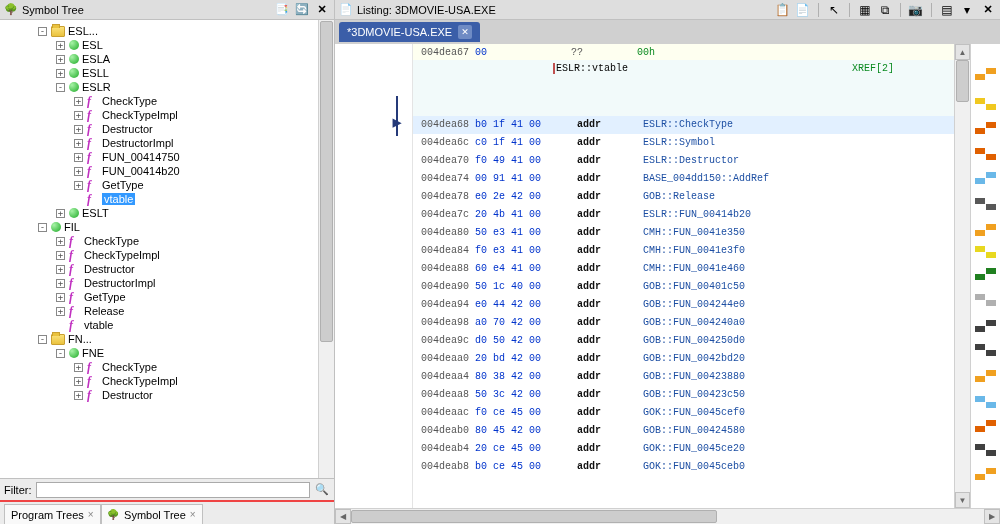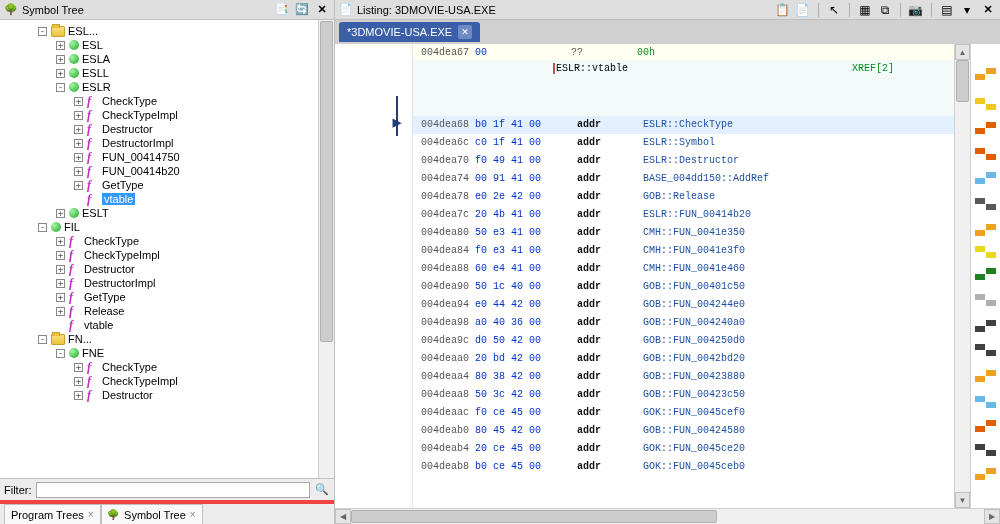--- a/index.html
+++ b/index.html
@@ -19,21 +19,21 @@
   .noexp{width:9px;height:9px;display:inline-block;margin-right:4px;}
   .folder{width:14px;height:11px;background:linear-gradient(#fbe27a,#eac23e);border:1px solid #caa030;border-radius:1px;display:inline-block;margin-right:3px;position:relative;}
   .folder::before{content:"";position:absolute;top:-3px;left:0;width:6px;height:3px;background:#eac23e;border:1px solid #caa030;border-bottom:none;}
   .cball{width:10px;height:10px;border-radius:50%;background:radial-gradient(circle at 30% 30%,#a7f3a7,#1faa27);display:inline-block;margin-right:3px;}
   .fglyph{width:12px;font-family:"Times New Roman",serif;font-style:italic;font-weight:bold;color:#c02fc0;display:inline-block;margin-right:3px;font-size:12px;}
   .ind{display:inline-block;}
   .scrollbar-v{position:absolute;right:0;top:0;width:16px;bottom:0;background:#f0f0f0;border-left:1px solid #d0d0d0;}
   .scrollbar-v .thumb{position:absolute;left:1px;right:1px;top:1px;height:70%;background:#cdcdcd;border:1px solid #b0b0b0;border-radius:2px;}
   .filter-row{background:#ececec;height:22px;display:flex;align-items:center;padding:2px 4px;gap:4px;border-top:1px solid #c0c0c0;}
   .filter-row input{flex:1;height:16px;font-size:11px;border:1px solid #aaa;padding:0 2px;background:#fff;}
-  .bottom-tabs{background:#ececec;height:24px;display:flex;align-items:flex-end;padding:0 4px;gap:0;border-top:4px solid #ef4444;}
+  .bottom-tabs{background:#ececec;height:24px;display:flex;align-items:flex-end;padding:0 4px;gap:0;border-top:2px solid #ef4444;}
   .btab{display:flex;align-items:center;gap:4px;background:#f9f9f9;border:1px solid #c0c0c0;border-bottom:none;padding:2px 6px;height:20px;font-size:11px;cursor:pointer;}
   .btab .tbx{color:#888;font-size:10px;}
   
   .listing-body{flex:1;display:flex;flex-direction:column;overflow:hidden;background:#fff;}
   .tab-strip{background:#d0d0d0;height:24px;display:flex;align-items:flex-start;padding:2px 4px 0 4px;}
   .code-tab{background:#3b5ea8;color:#fff;padding:2px 8px;display:flex;align-items:center;gap:6px;height:20px;border-top-left-radius:3px;border-top-right-radius:3px;font-size:11px;}
   .code-tab .close{background:#6f8bc4;color:#fff;width:14px;height:14px;display:flex;align-items:center;justify-content:center;font-size:9px;border-radius:2px;cursor:pointer;}
   .listing-area{flex:1;display:flex;overflow:hidden;position:relative;}
   .ruler{width:78px;background:#fff;border-right:1px solid #e4e4e4;position:relative;}
   .ruler-caret{position:absolute;top:72px;left:56px;width:12px;height:12px;display:flex;align-items:center;justify-content:center;color:#253a79;font-size:11px;font-weight:bold;}
@@ -307,21 +307,21 @@
             <div class="row"><span class="addr">004dea6c</span> <span class="bytes">c0 1f 41 00   </span>   <span class="kw">addr      </span> <span class="sym">ESLR::Symbol</span></div>
             <div class="row"><span class="addr">004dea70</span> <span class="bytes">f0 49 41 00   </span>   <span class="kw">addr      </span> <span class="sym">ESLR::Destructor</span></div>
             <div class="row"><span class="addr">004dea74</span> <span class="bytes">00 91 41 00   </span>   <span class="kw">addr      </span> <span class="sym">BASE_004dd150::AddRef</span></div>
             <div class="row"><span class="addr">004dea78</span> <span class="bytes">e0 2e 42 00   </span>   <span class="kw">addr      </span> <span class="sym">GOB::Release</span></div>
             <div class="row"><span class="addr">004dea7c</span> <span class="bytes">20 4b 41 00   </span>   <span class="kw">addr      </span> <span class="sym">ESLR::FUN_00414b20</span></div>
             <div class="row"><span class="addr">004dea80</span> <span class="bytes">50 e3 41 00   </span>   <span class="kw">addr      </span> <span class="sym">CMH::FUN_0041e350</span></div>
             <div class="row"><span class="addr">004dea84</span> <span class="bytes">f0 e3 41 00   </span>   <span class="kw">addr      </span> <span class="sym">CMH::FUN_0041e3f0</span></div>
             <div class="row"><span class="addr">004dea88</span> <span class="bytes">60 e4 41 00   </span>   <span class="kw">addr      </span> <span class="sym">CMH::FUN_0041e460</span></div>
             <div class="row"><span class="addr">004dea90</span> <span class="bytes">50 1c 40 00   </span>   <span class="kw">addr      </span> <span class="sym">GOB::FUN_00401c50</span></div>
             <div class="row"><span class="addr">004dea94</span> <span class="bytes">e0 44 42 00   </span>   <span class="kw">addr      </span> <span class="sym">GOB::FUN_004244e0</span></div>
-            <div class="row"><span class="addr">004dea98</span> <span class="bytes">a0 40 36 00   </span>   <span class="kw">addr      </span> <span class="sym">GOB::FUN_004240a0</span></div>
+            <div class="row"><span class="addr">004dea98</span> <span class="bytes">a0 70 42 00   </span>   <span class="kw">addr      </span> <span class="sym">GOB::FUN_004240a0</span></div>
             <div class="row"><span class="addr">004dea9c</span> <span class="bytes">d0 50 42 00   </span>   <span class="kw">addr      </span> <span class="sym">GOB::FUN_004250d0</span></div>
             <div class="row"><span class="addr">004deaa0</span> <span class="bytes">20 bd 42 00   </span>   <span class="kw">addr      </span> <span class="sym">GOB::FUN_0042bd20</span></div>
             <div class="row"><span class="addr">004deaa4</span> <span class="bytes">80 38 42 00   </span>   <span class="kw">addr      </span> <span class="sym">GOB::FUN_00423880</span></div>
             <div class="row"><span class="addr">004deaa8</span> <span class="bytes">50 3c 42 00   </span>   <span class="kw">addr      </span> <span class="sym">GOB::FUN_00423c50</span></div>
             <div class="row"><span class="addr">004deaac</span> <span class="bytes">f0 ce 45 00   </span>   <span class="kw">addr      </span> <span class="sym">GOK::FUN_0045cef0</span></div>
             <div class="row"><span class="addr">004deab0</span> <span class="bytes">80 45 42 00   </span>   <span class="kw">addr      </span> <span class="sym">GOB::FUN_00424580</span></div>
             <div class="row"><span class="addr">004deab4</span> <span class="bytes">20 ce 45 00   </span>   <span class="kw">addr      </span> <span class="sym">GOK::FUN_0045ce20</span></div>
             <div class="row"><span class="addr">004deab8</span> <span class="bytes">b0 ce 45 00   </span>   <span class="kw">addr      </span> <span class="sym">GOK::FUN_0045ceb0</span></div>
           </div>
       </div>

